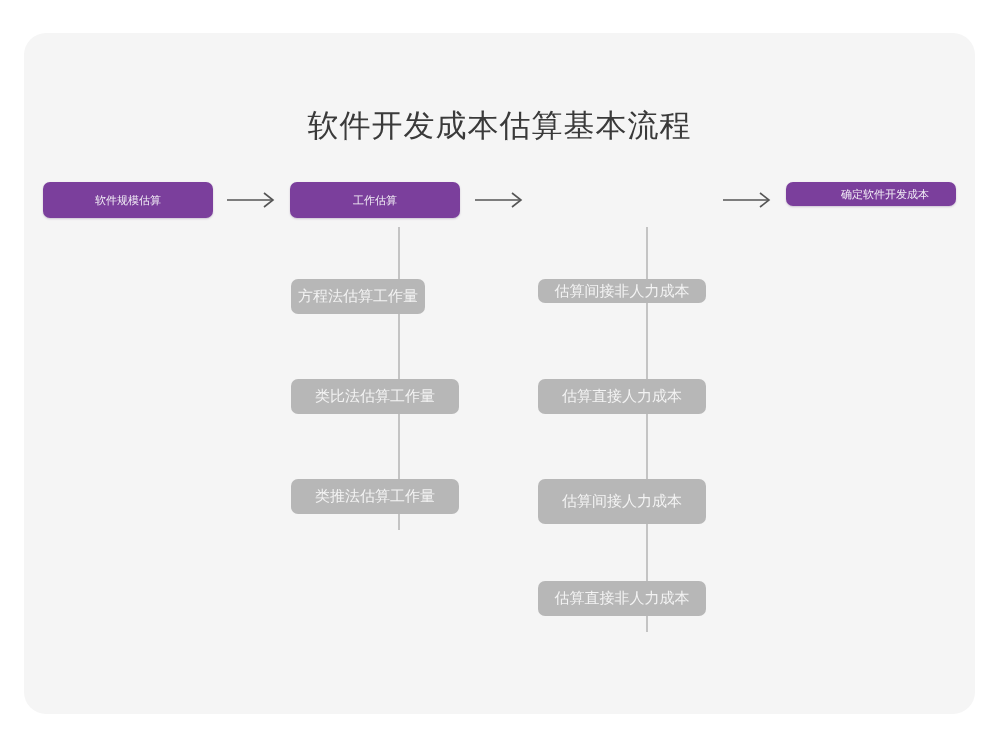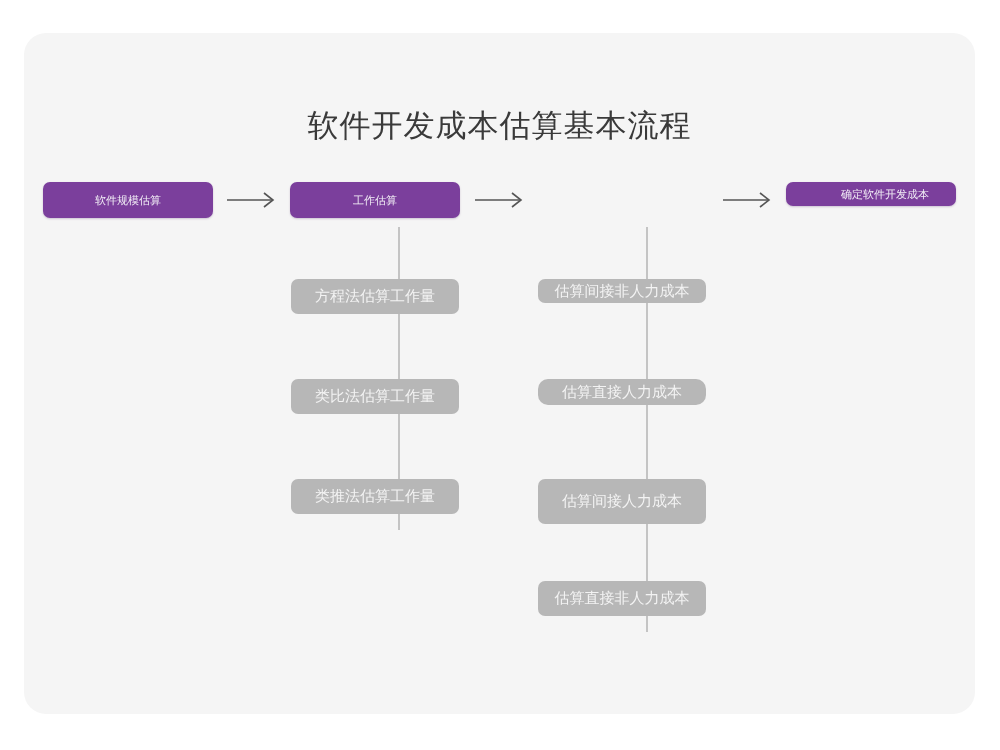--- a/index.html
+++ b/index.html
@@ -117,37 +117,37 @@
     </svg>
   </div>
 
   <div class="arrow" style="left:698px; top:158px;">
     <svg width="52" height="18" viewBox="0 0 52 18">
       <line x1="1" y1="9" x2="46" y2="9" stroke="#555555" stroke-width="1.6"></line>
       <polyline points="38,2 47,9 38,16" fill="none" stroke="#555555" stroke-width="1.6"></polyline>
     </svg>
   </div>
 
-  <div class="node secondary" style="left:267px; top:246px; width:168px; height:35px;">
+  <div class="node secondary" style="left:267px; top:246px; width:134px; height:35px;">
     <span>方程法估算工作量</span>
   </div>
 
   <div class="node secondary" style="left:267px; top:346px; width:168px; height:35px;">
     <span>类比法估算工作量</span>
   </div>
 
   <div class="node secondary" style="left:267px; top:446px; width:168px; height:35px;">
     <span>类推法估算工作量</span>
   </div>
 
   <div class="node secondary" style="left:514px; top:246px; width:168px; height:24px;">
     <span>估算间接非人力成本</span>
   </div>
 
-  <div class="node secondary" style="left:514px; top:346px; width:168px; height:26px;border-radius:10px;">
+  <div class="node secondary" style="left:514px; top:346px; width:168px; height:35px;">
     <span>估算直接人力成本</span>
   </div>
 
   <div class="node secondary" style="left:514px; top:446px; width:168px; height:45px;">
     <span>估算间接人力成本</span>
   </div>
 
   <div class="node secondary" style="left:514px; top:548px; width:168px; height:35px;">
     <span>估算直接非人力成本</span>
   </div>

